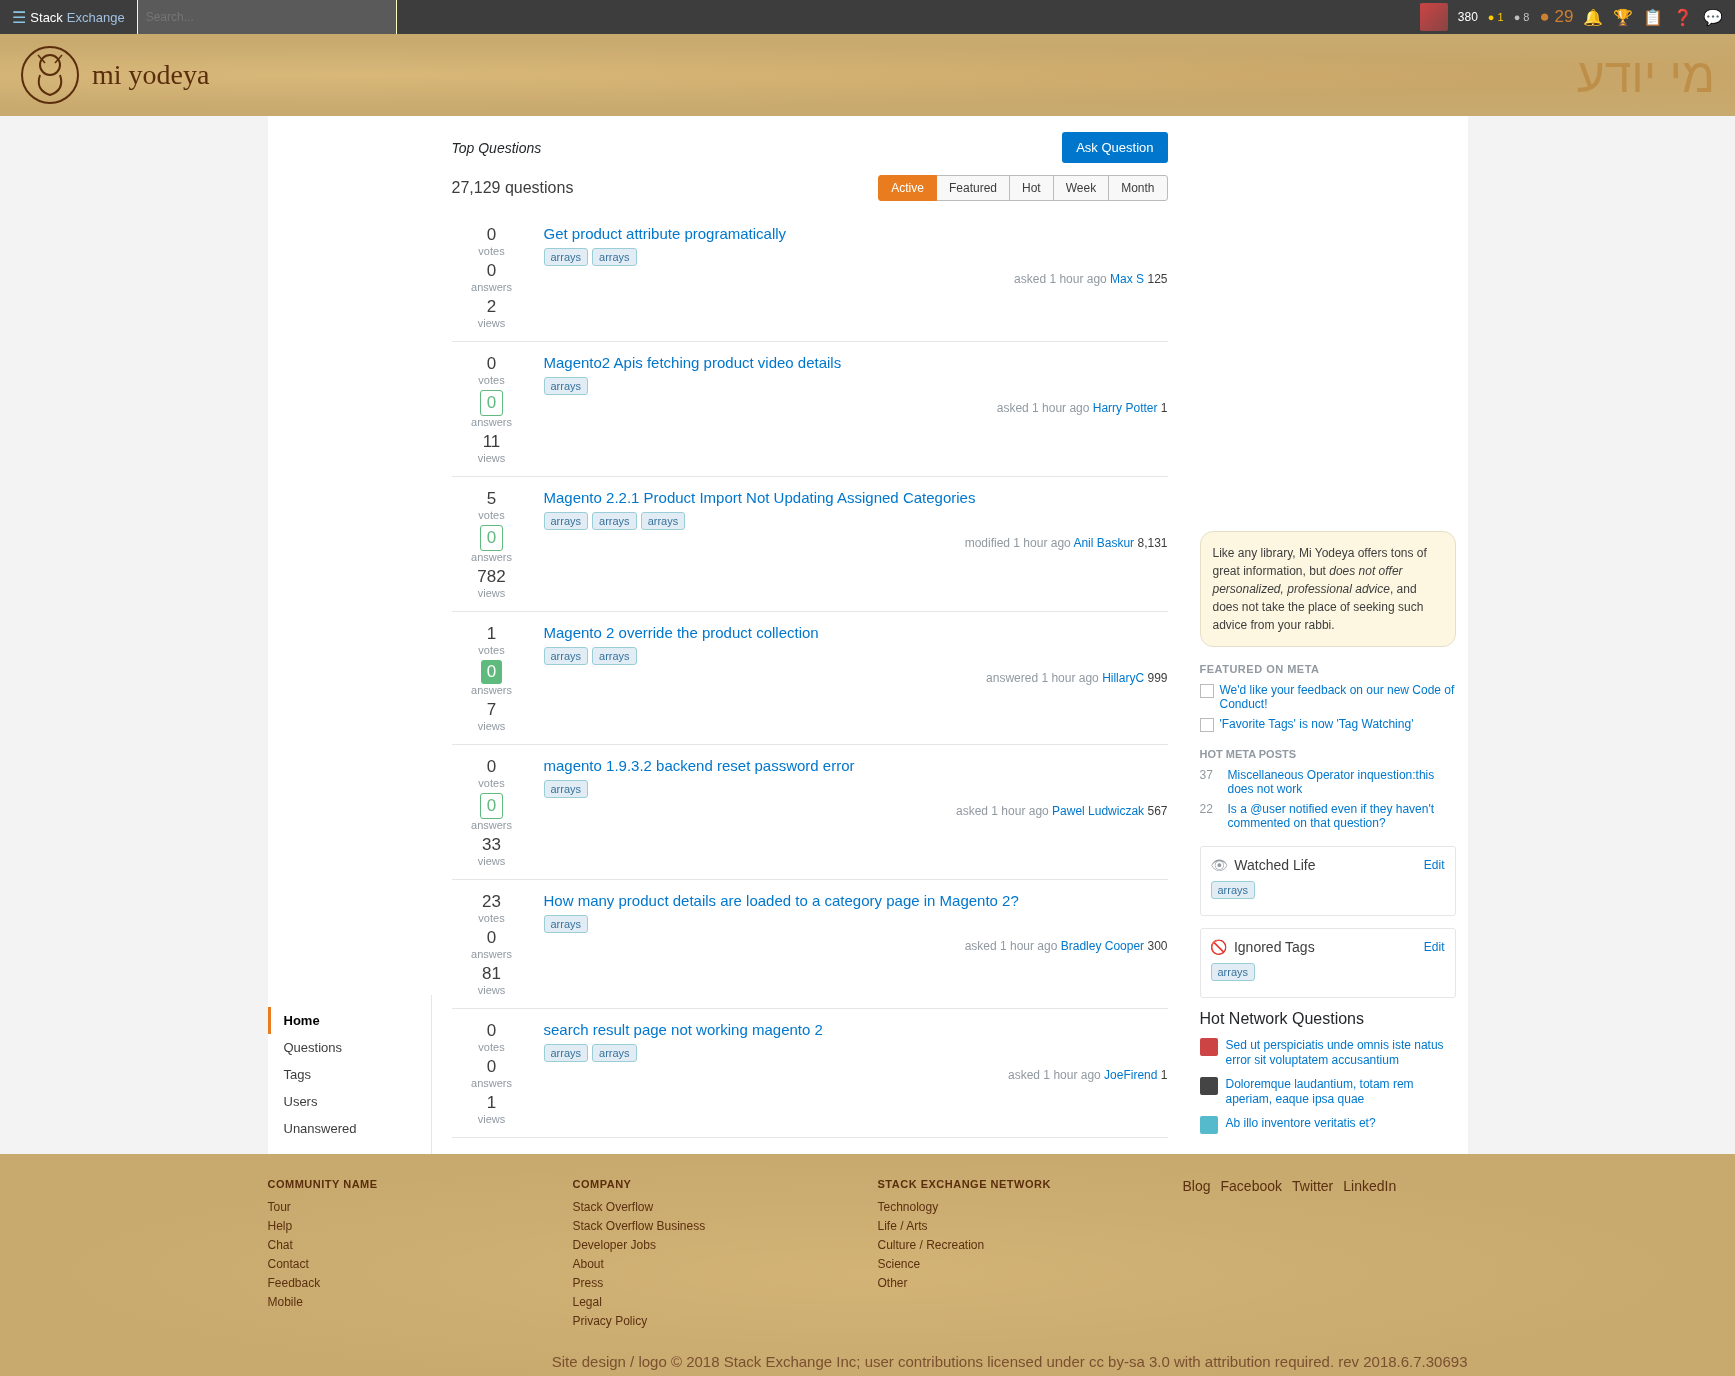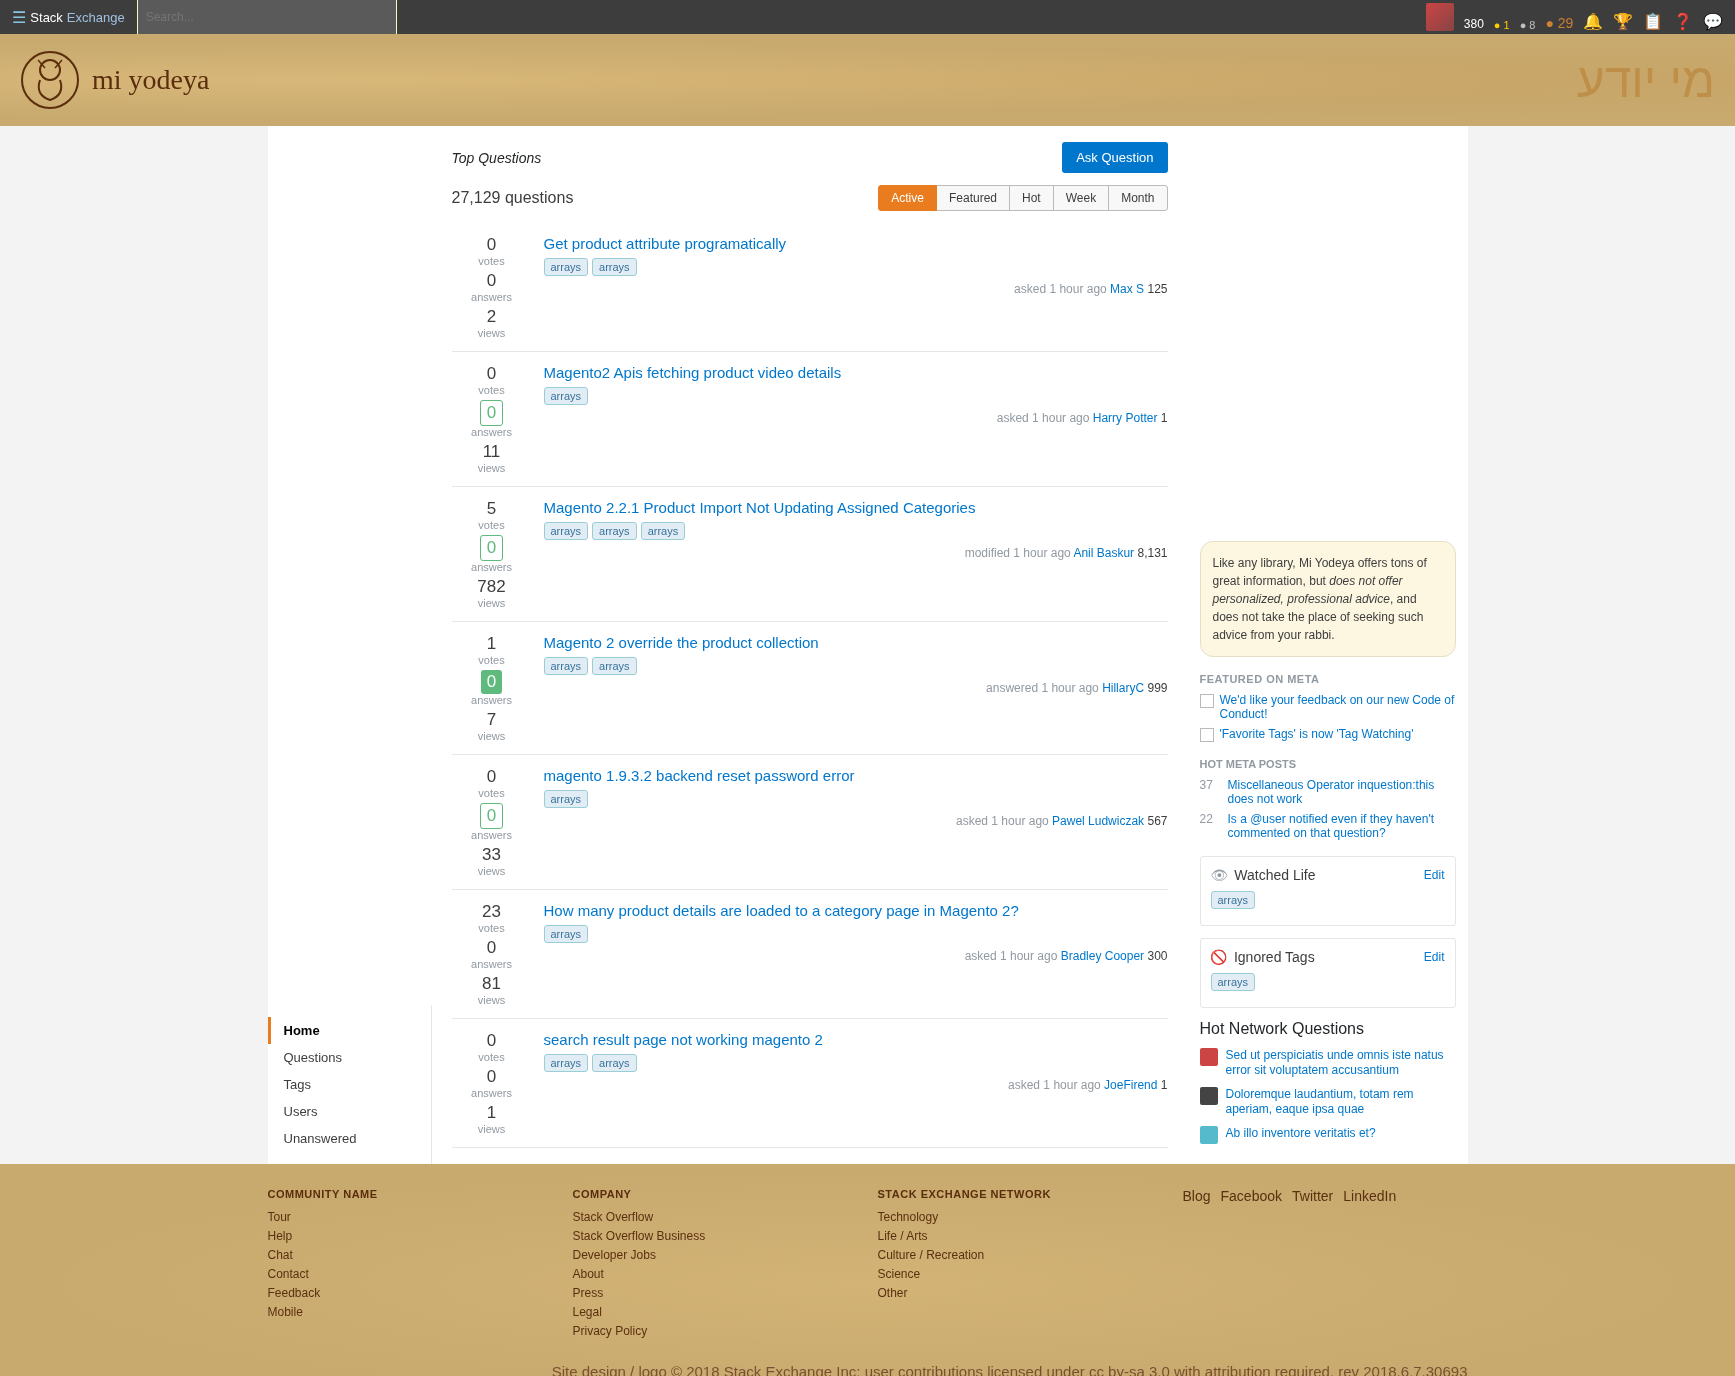--- a/index.html
+++ b/index.html
@@ -30,35 +30,35 @@
       align-items: center;
     }
     .top-nav .search-box input {
       background: transparent;
       border: none;
       outline: none;
       color: #ccc;
       font-size: 12px;
       width: 100%;
     }
-    .top-nav-right { margin-left: auto; display: flex; align-items: flex-end; gap: 10px; }
+    .top-nav-right { margin-left: auto; display: flex; align-items: center; gap: 10px; }
     .avatar { width: 28px; height: 28px; background: #888; border-radius: 2px; overflow: hidden; display: flex; align-items: center; justify-content: center; }
     .avatar-img { width: 28px; height: 28px; background: linear-gradient(135deg, #c44, #844); }
     .rep-score { color: #fff; font-size: 12px; }
     .badge-gold { color: #ffcc00; font-size: 11px; }
     .badge-silver { color: #c0c0c0; font-size: 11px; }
-    .badge-bronze { color: #cd7f32; font-size: 14px; }
+    .badge-bronze { color: #cd7f32; font-size: 17px; }
     .nav-icon { color: #bbb; font-size: 16px; cursor: pointer; }
 
     
     .site-header {
       background: #c8a96e;
       background-image: radial-gradient(ellipse at 20% 50%, rgba(255,220,150,0.3) 0%, transparent 60%),
                         radial-gradient(ellipse at 80% 50%, rgba(200,150,80,0.2) 0%, transparent 60%);
-      height: 92px;
+      height: 82px;
       display: flex;
       align-items: center;
       padding: 0 20px;
       position: relative;
       overflow: hidden;
     }
     .site-logo { display: flex; align-items: center; gap: 12px; }
     .site-logo-icon { width: 60px; height: 60px; }
     .site-logo-text { font-size: 28px; color: #5a2d0c; font-family: Georgia, serif; }
     .site-header-right {

